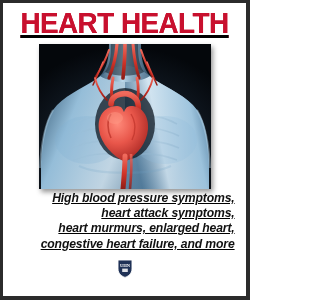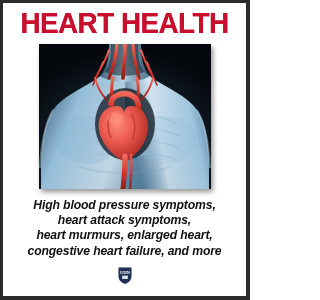--- a/index.html
+++ b/index.html
@@ -15,20 +15,21 @@
   }
 
   
   .cover-frame {
     position: relative;
     box-sizing: border-box;
     width: 250px;
     height: 300px;
     background: #2b2b2b;
     padding: 3px 4px 4px 3px;
+    text-decoration: underline;
   }
   .cover-page {
     position: relative;
     box-sizing: border-box;
     width: 100%;
     height: 100%;
     background: #ffffff;
     overflow: hidden;
   }
 
@@ -68,23 +69,23 @@
     background:
       radial-gradient(ellipse 70% 55% at 50% 78%, #23303e 0%, #101820 55%, #05090d 100%),
       #05090d;
   }
   .photo svg { display: block; width: 100%; height: 100%; }
 
   
   .subtitle {
     box-sizing: border-box;
     width: 100%;
-    margin-top: 9px;
+    margin-top: 2px;
     padding: 0 8px;
-    text-align: center;
+    text-align: right;
   }
   .subtitle-line {
     display: block;
     font-family: "Liberation Sans", sans-serif;
     font-style: italic;
     font-weight: 700;
     font-size: 12.6px;
     line-height: 15.2px;
     color: #111111;
     letter-spacing: -0.15px;

